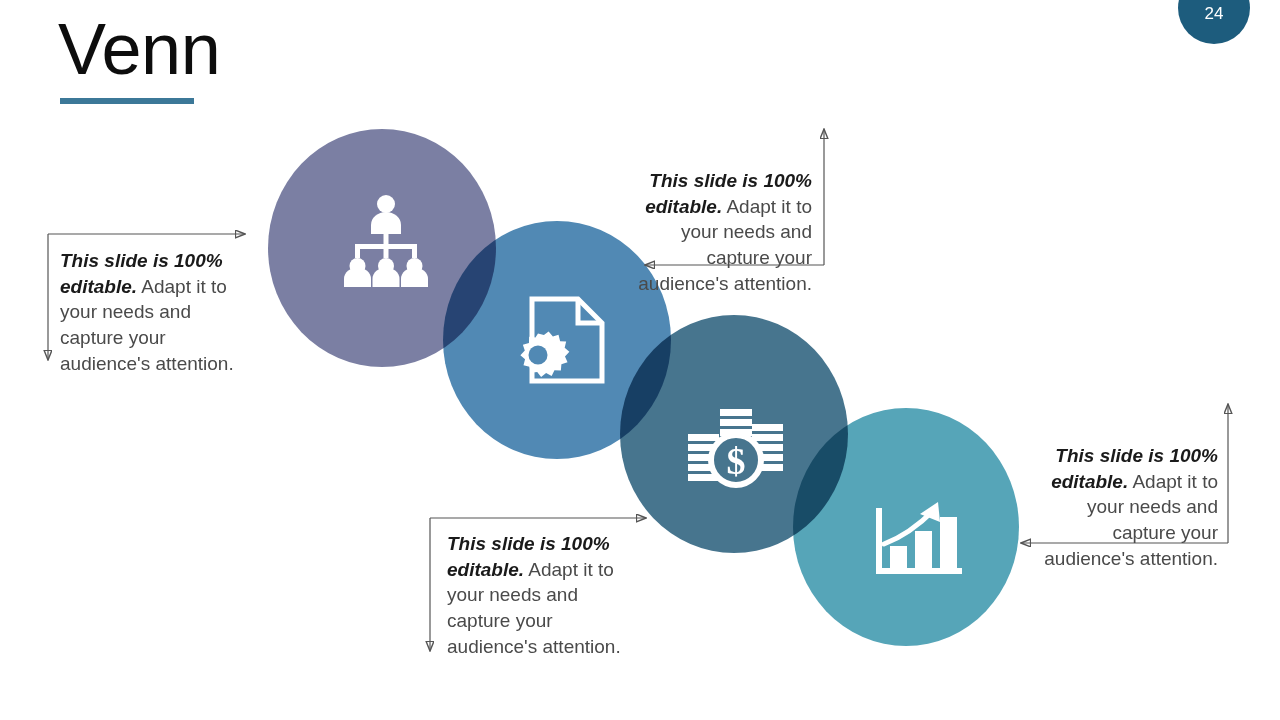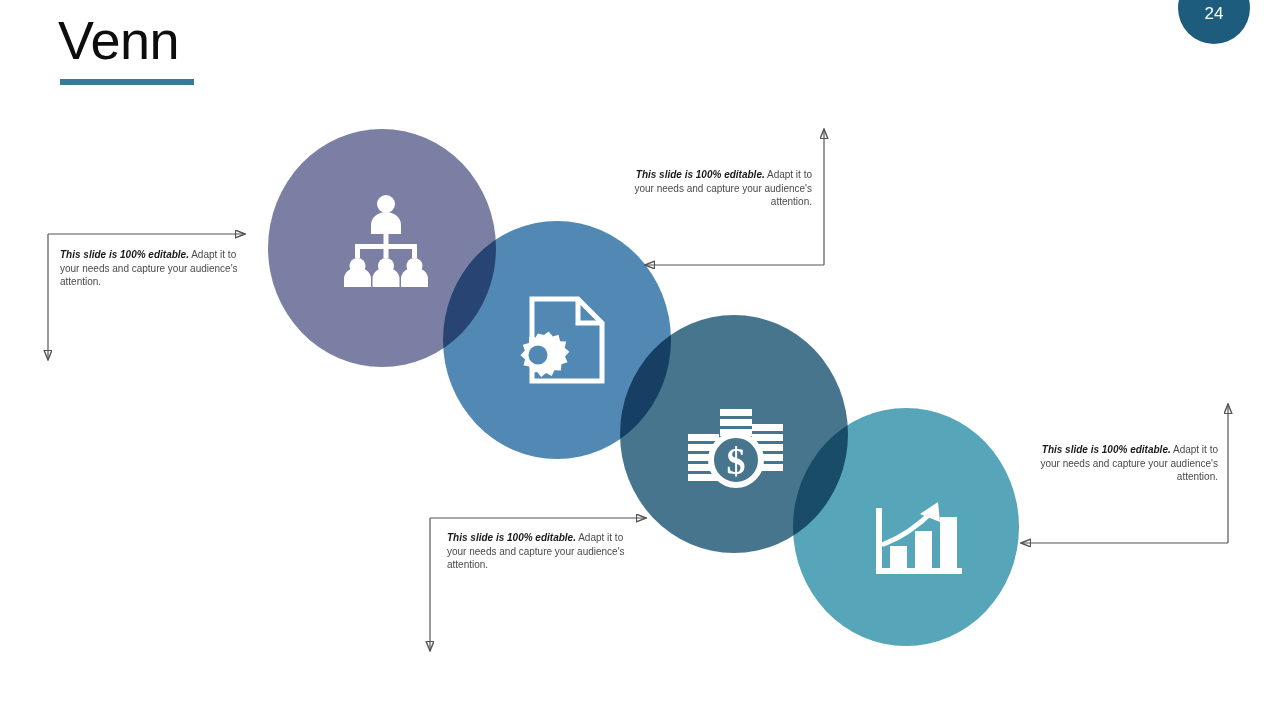--- a/index.html
+++ b/index.html
@@ -18,21 +18,21 @@
     overflow: hidden;
   }
 
   
   #title-block {
     position: absolute;
     left: 58px;
     top: 12px;
   }
   #slide-title {
-    font-size: 54px;
+    font-size: 72px;
     font-weight: 400;
     color: #0d0d0d;
     line-height: 1.05;
     letter-spacing: -0.5px;
     white-space: nowrap;
   }
   #title-underline {
     margin-top: 10px;
     margin-left: 2px;
     width: 134px;
@@ -75,21 +75,21 @@
     position: absolute;
     display: flex;
     align-items: center;
     justify-content: center;
   }
   .venn-icon svg { display: block; }
 
   
   .callout {
     position: absolute;
-    font-size: 10px;
+    font-size: 19px;
     line-height: 1.35;
     color: #4a4a4a;
     width: 180px;
   }
   .callout .lead {
     font-weight: bold;
     font-style: italic;
     color: #1a1a1a;
   }
   .callout.align-left  { text-align: left; }

